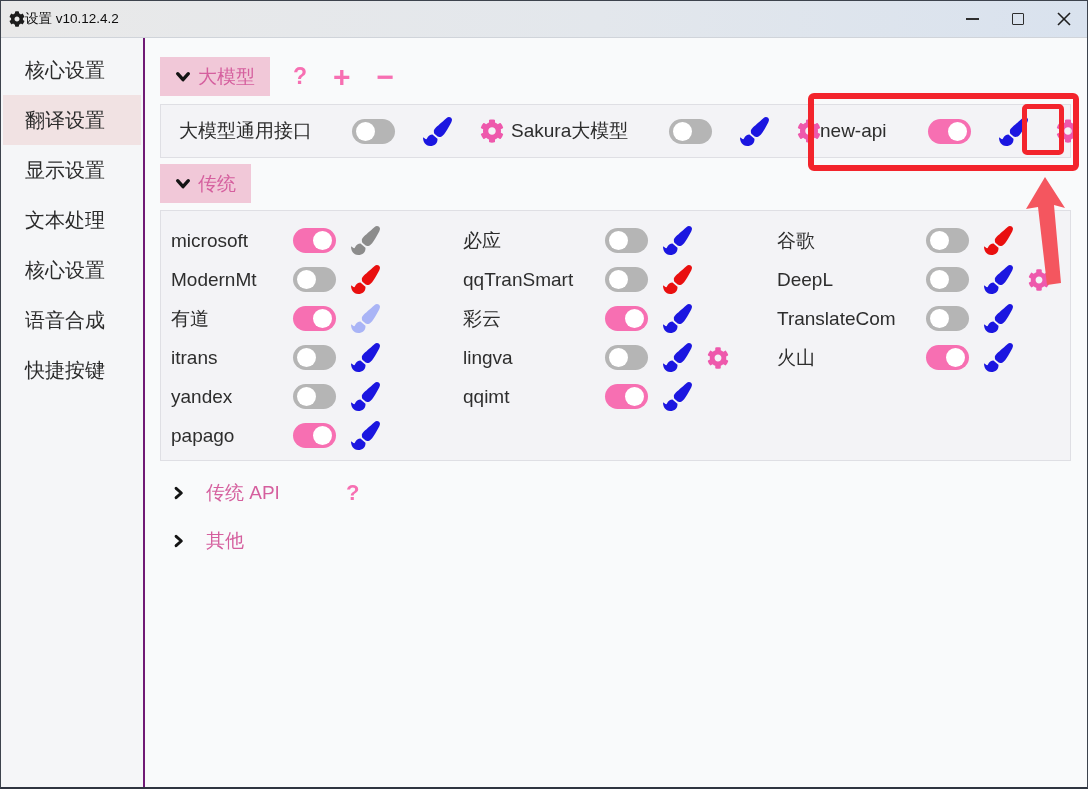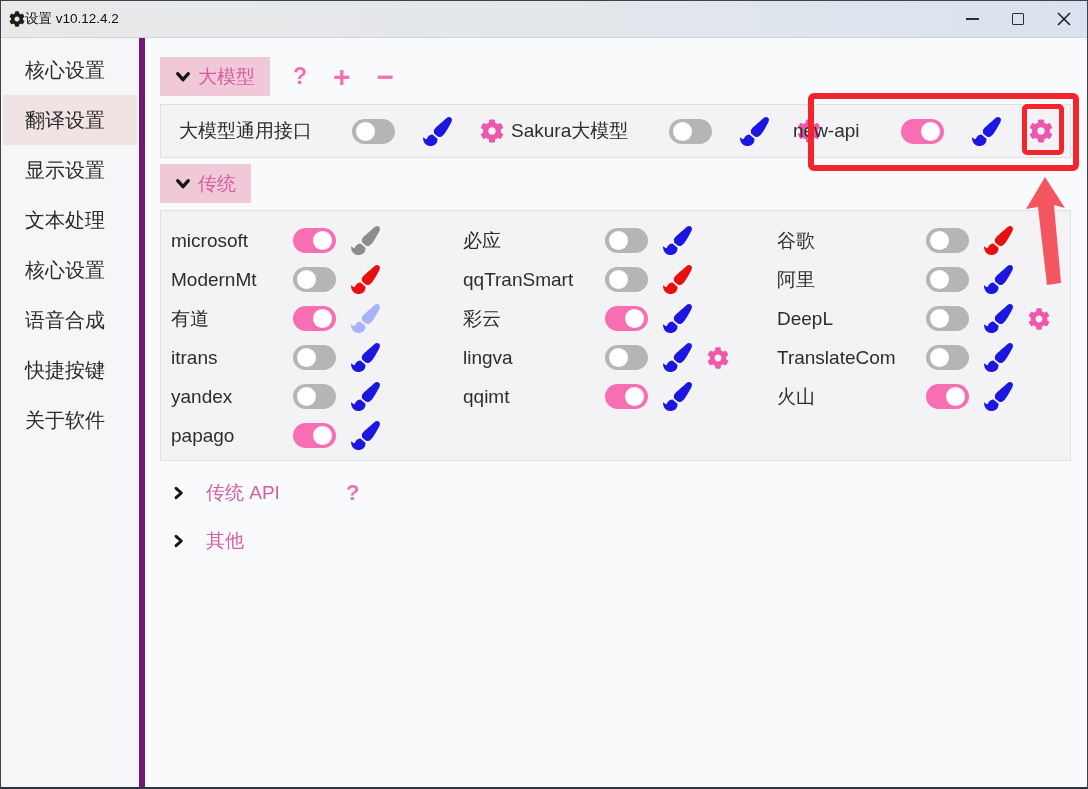--- a/index.html
+++ b/index.html
@@ -21,21 +21,21 @@
   .title-gear svg{width:100%;height:100%;display:block;}
   .title-text{font-size:13.5px;color:#0d0d0d;}
   .win-btn{width:46px;height:37px;display:flex;align-items:center;justify-content:center;}
   .glyph-min{width:13px;height:2px;background:#2e2e2e;}
   .glyph-max{width:12px;height:12px;border:1.6px solid #2e2e2e;border-radius:1px;}
   .glyph-close{width:14px;height:14px;}
   .glyph-close svg{width:100%;height:100%;display:block;stroke:#1f1f1f;stroke-width:1.6;}
   
   .app-body{position:relative;display:flex;height:750px;}
   .sidebar{
-    width:144px;background:#f5f6f8;border-right:6px solid #701a75;
+    width:144px;background:#f5f6f8;border-right:2px solid #701a75;
     padding-top:7px;flex-shrink:0;
   }
   .side-item{
     height:50px;display:flex;align-items:center;padding-left:22px;
     font-size:20px;color:#2b2b2b;margin:0 2px;
   }
   .side-item.selected{background:#f1e2e3;}
   .main{position:relative;flex:1;background:#f9fafb;}
   
   .sec-header{
@@ -159,23 +159,20 @@
         </div>
       <div class="side-item">
           <span>核心设置</span>
         </div>
       <div class="side-item">
           <span>语音合成</span>
         </div>
       <div class="side-item">
           <span>快捷按键</span>
         </div>
-      <div class="side-item">
-          <span>关于软件</span>
-        </div>
     </div>
 
     <div class="main">
 
       <div class="sec-header" style="left:15px;top:19px;">
         <span class="chev ic">
             <svg viewBox="0 0 24 24">
               <use href="#i-chev-down"></use>
             </svg>
           </span>
@@ -213,21 +210,21 @@
               <svg viewBox="0 0 512 512">
                 <use href="#i-brush"></use>
               </svg>
             </span>
           <span class="ic gear">
               <svg viewBox="0 0 512 512">
                 <use href="#i-gear"></use>
               </svg>
             </span>
         </div>
-        <div class="llm-item" style="left:632px;">
+        <div class="llm-item" style="left:659px;">
           <span class="svc-label lbl-f80">new-api</span>
           <span class="toggle on">
               <span class="knob"></span>
             </span>
           <span class="ic brush" style="color: rgb(27, 22, 224);">
               <svg viewBox="0 0 512 512">
                 <use href="#i-brush"></use>
               </svg>
             </span>
           <span class="ic gear">
@@ -380,31 +377,20 @@
           </div>
         </div>
 
         <div class="grid-col c3" style="left:616px;">
           <div class="svc">
             <span class="svc-label">谷歌</span>
             <span class="toggle off">
                 <span class="knob"></span>
               </span>
             <span class="ic brush" style="color: rgb(233, 15, 15);">
-                <svg viewBox="0 0 512 512">
-                  <use href="#i-brush"></use>
-                </svg>
-              </span>
-          </div>
-          <div class="svc">
-            <span class="svc-label">阿里</span>
-            <span class="toggle off">
-                <span class="knob"></span>
-              </span>
-            <span class="ic brush" style="color: rgb(27, 22, 224);">
                 <svg viewBox="0 0 512 512">
                   <use href="#i-brush"></use>
                 </svg>
               </span>
           </div>
           <div class="svc">
             <span class="svc-label">DeepL</span>
             <span class="toggle off">
                 <span class="knob"></span>
               </span>

